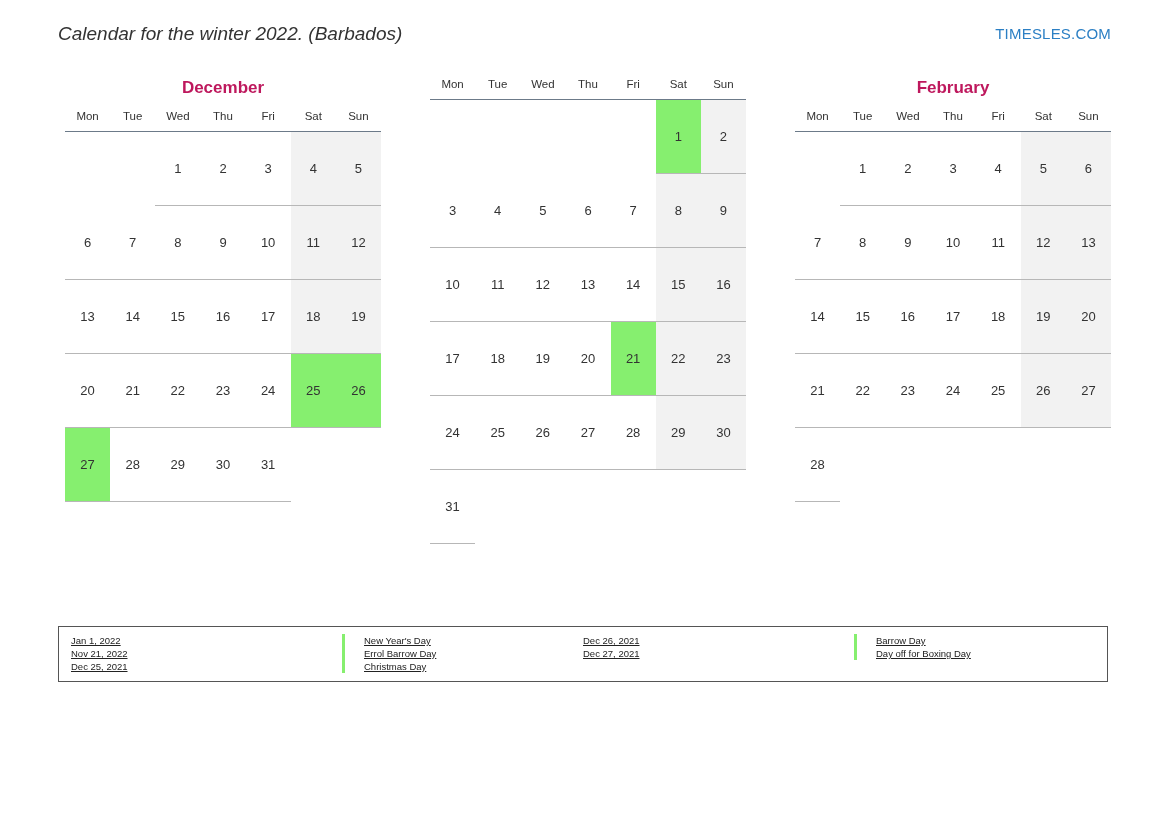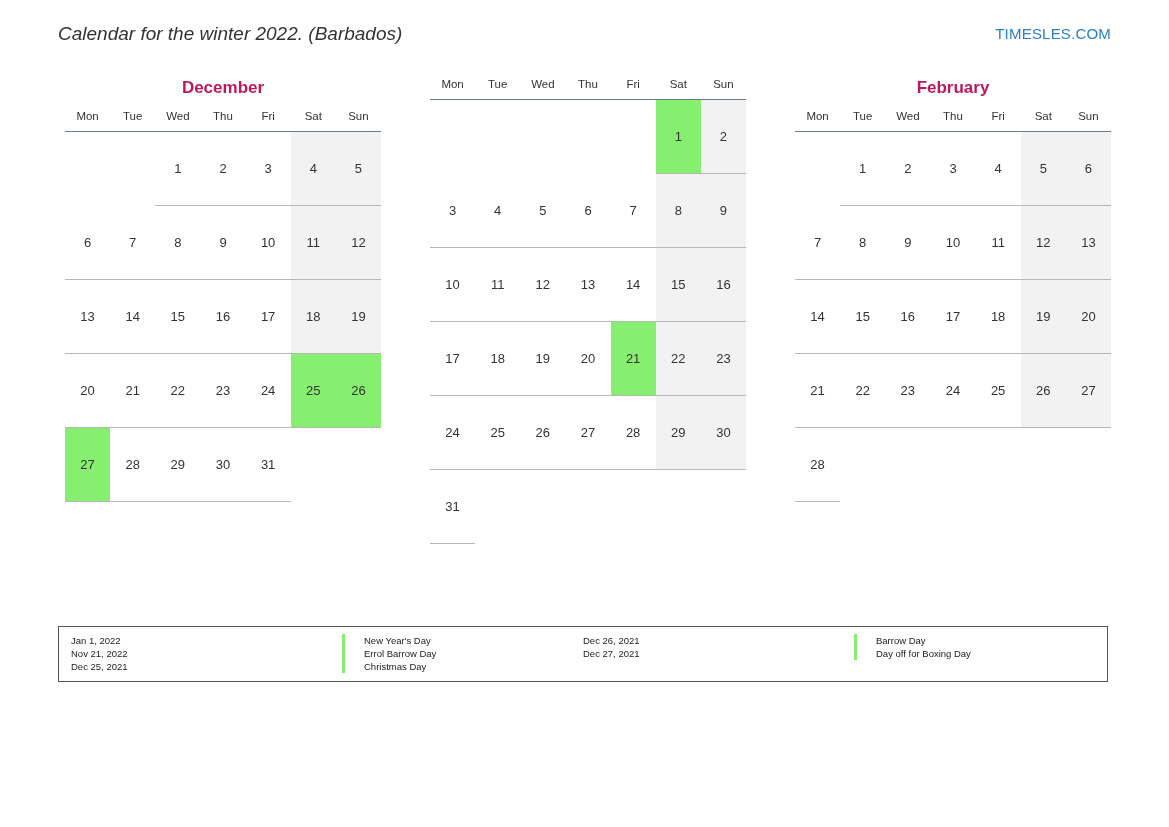--- a/index.html
+++ b/index.html
@@ -112,20 +112,21 @@
     width: 270px;
   }
   .legend-names {
     flex: 1;
   }
   .legend-row {
     font-size: 9.5px;
     line-height: 13px;
     color: #222222;
     white-space: nowrap;
+    text-decoration: underline;
   }
   .legend-names .legend-row {
     padding-left: 19px;
     border-left: 3px solid #86ef6f;
     margin-left: 1px;
   }
 </style>
 </head>
 <body>
 

